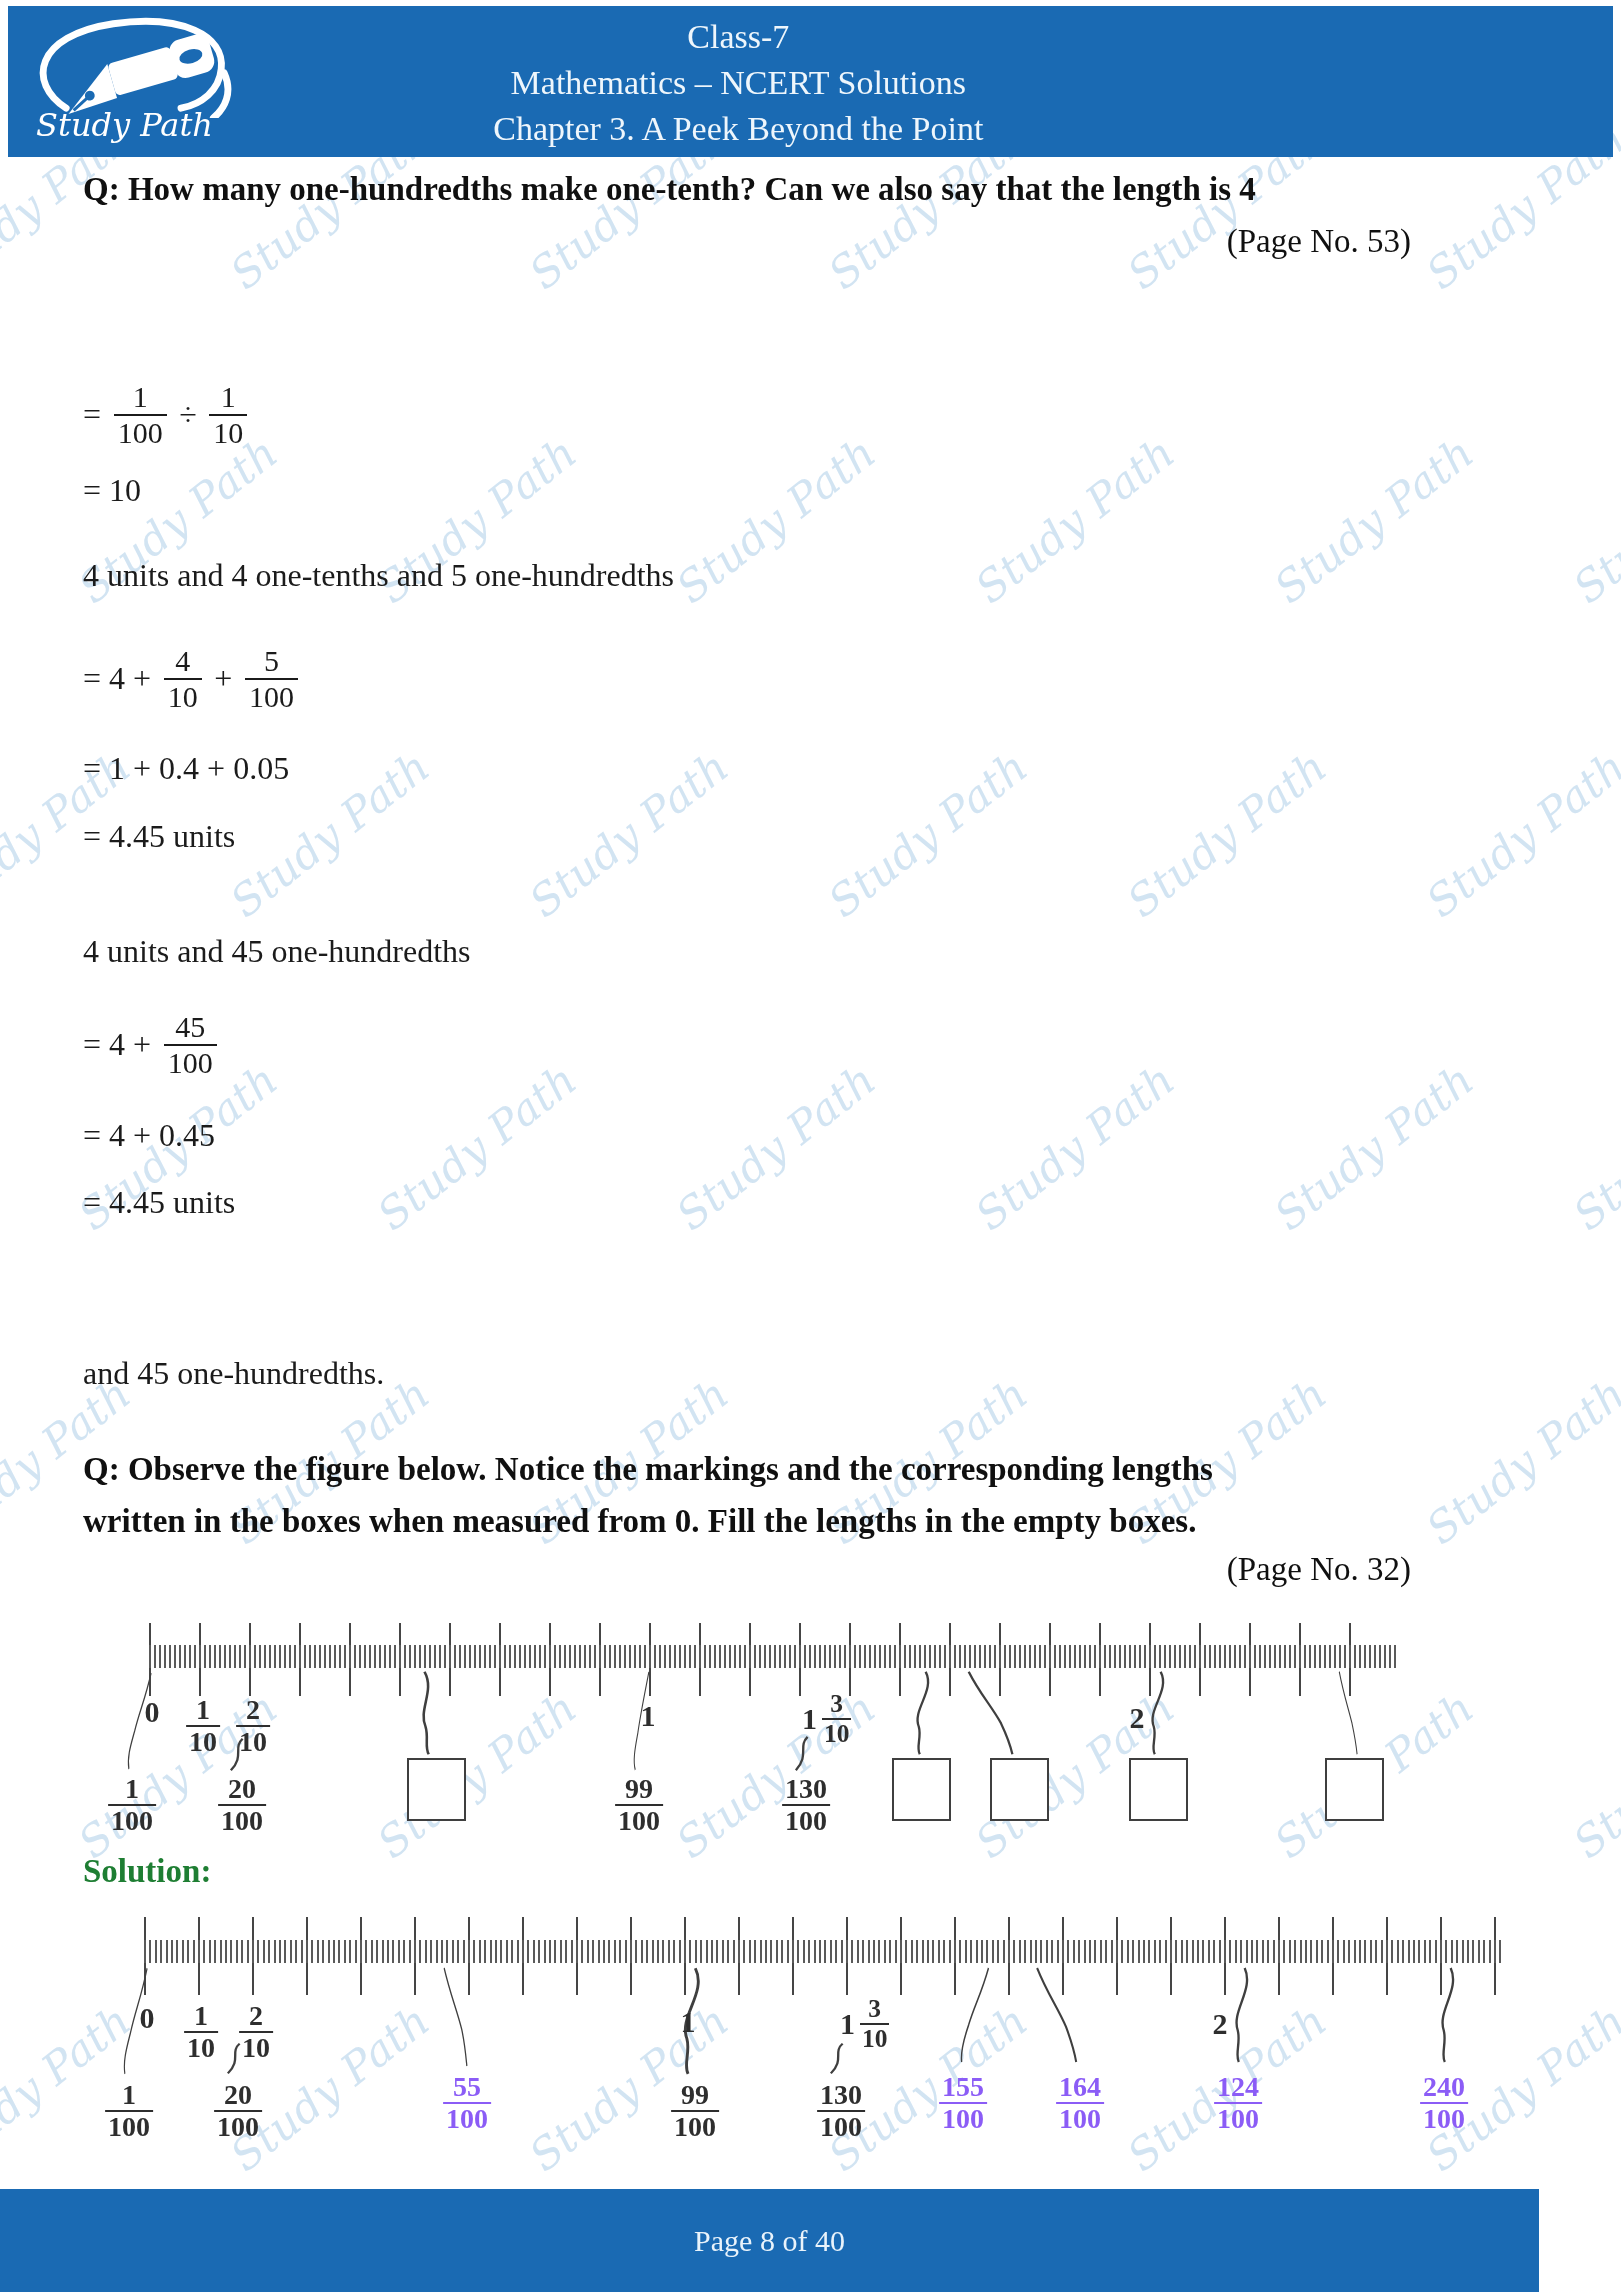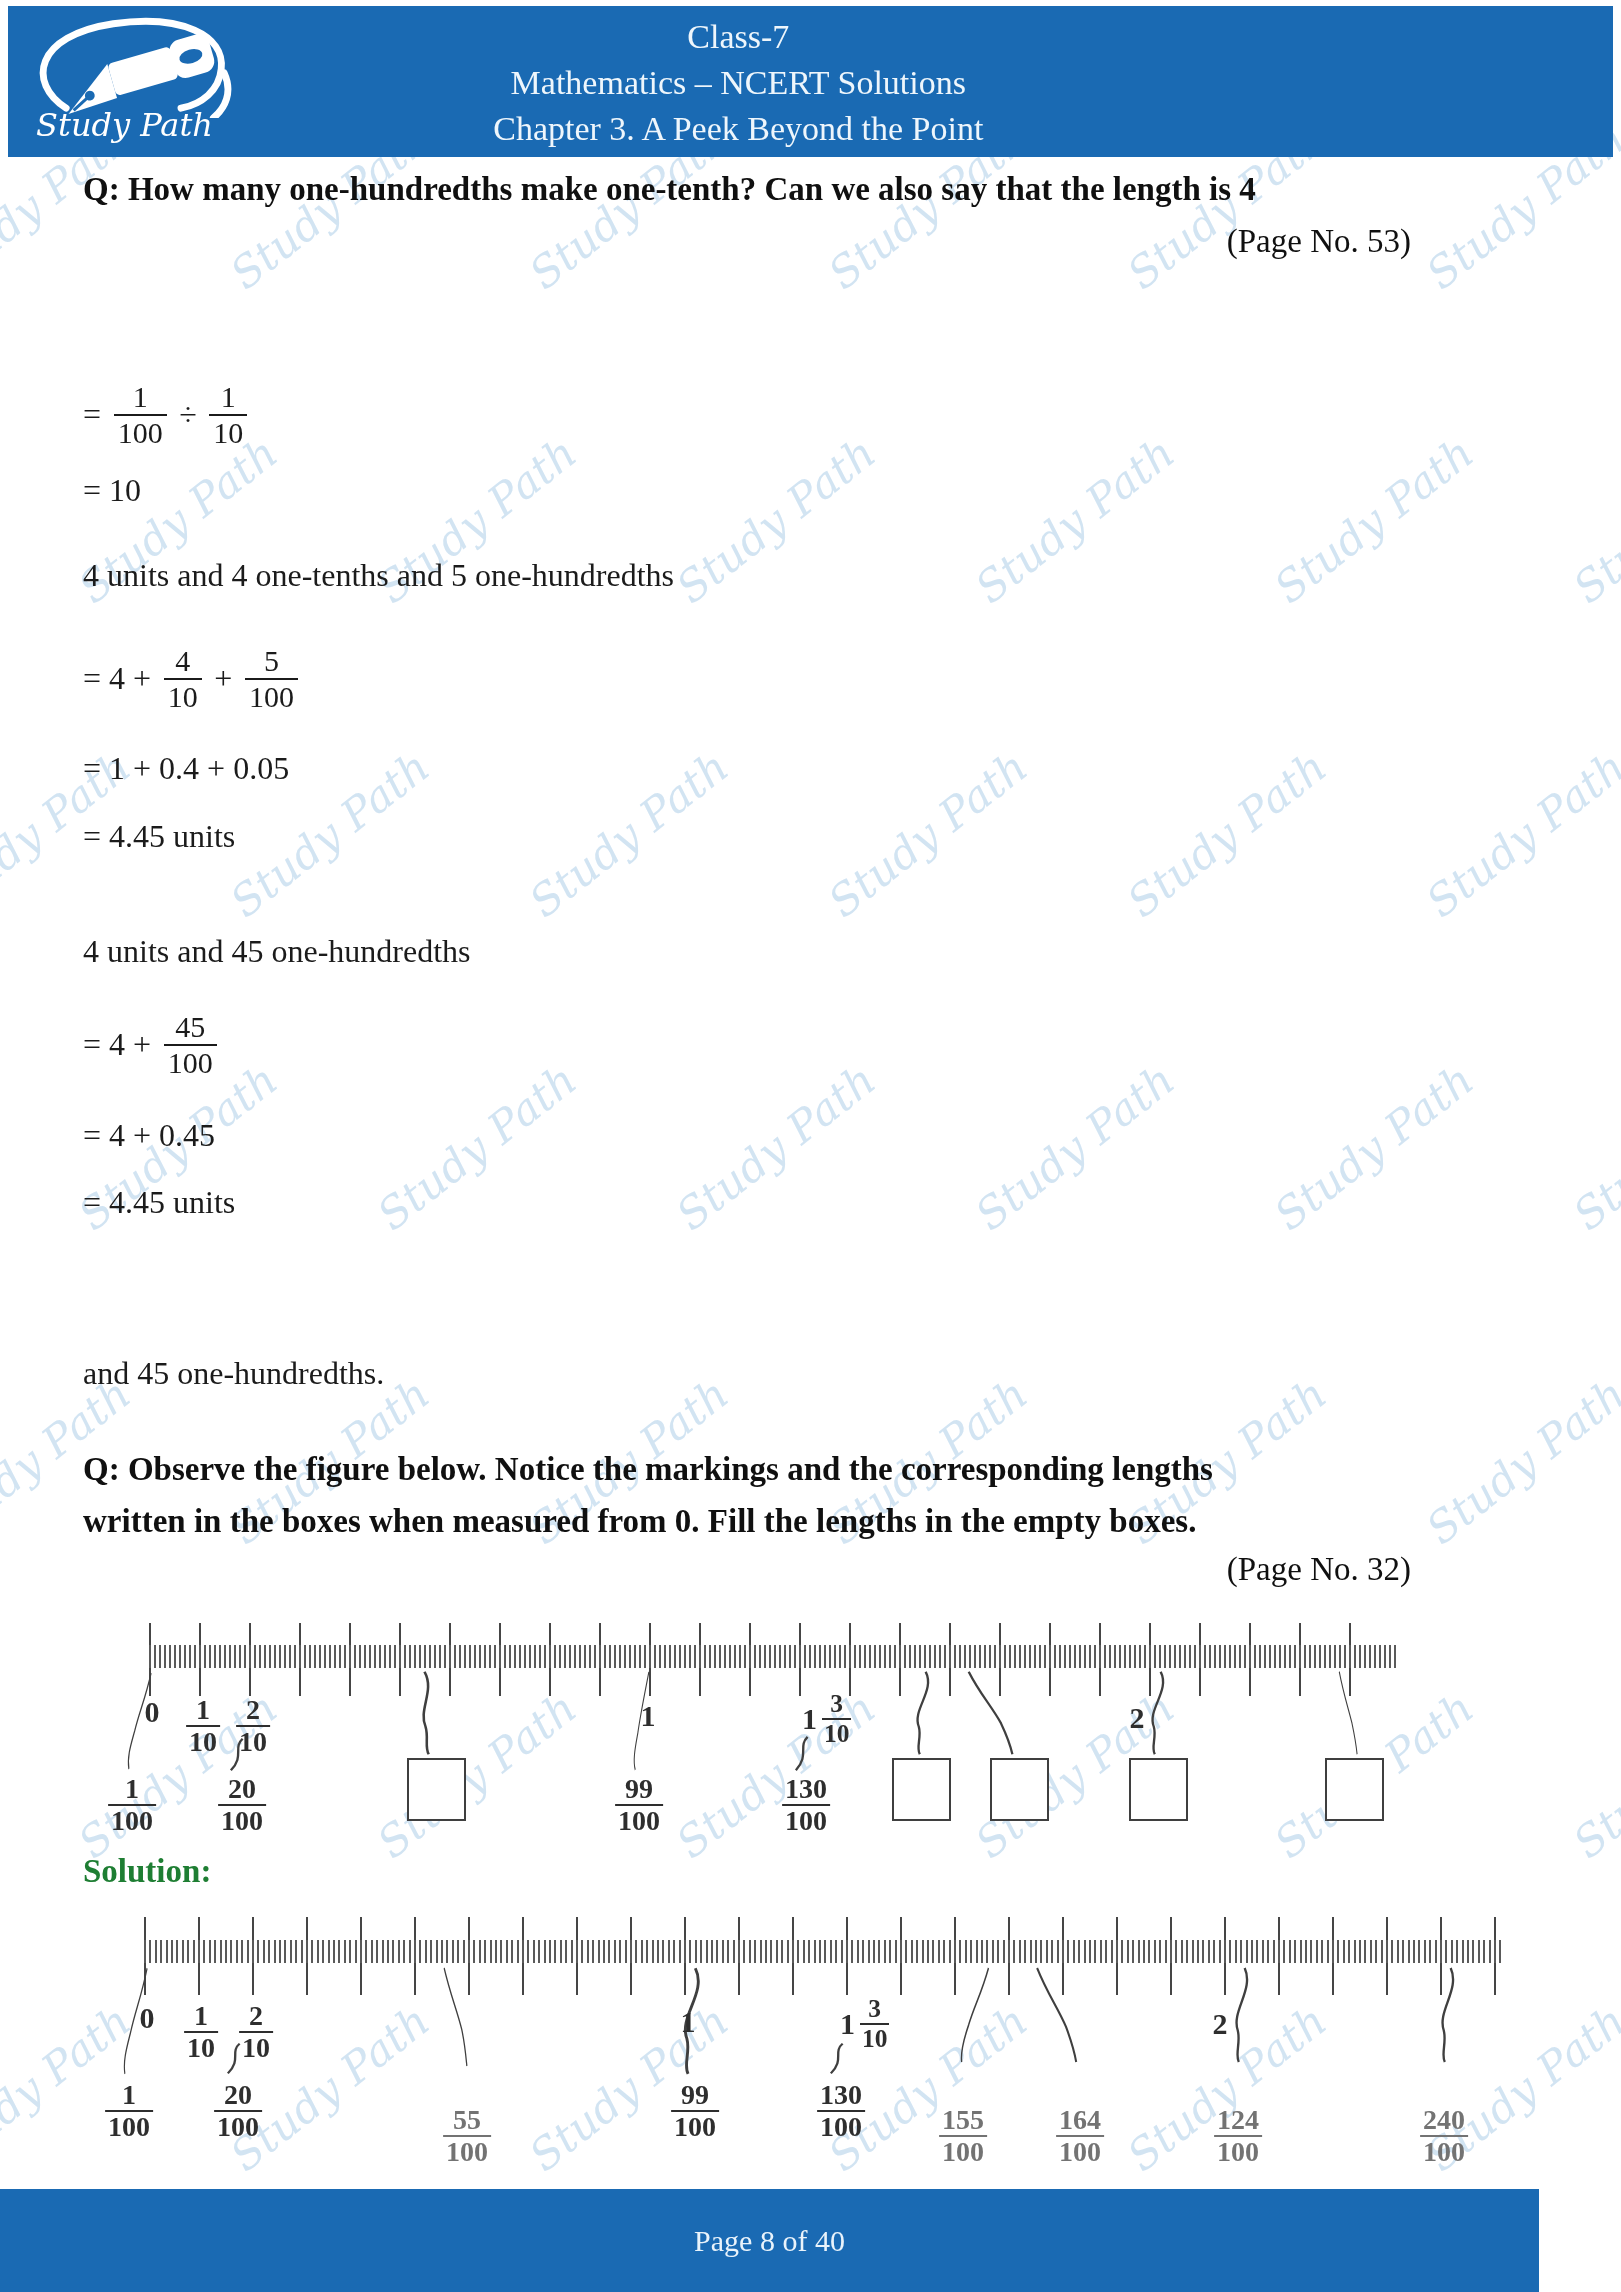--- a/index.html
+++ b/index.html
@@ -27,21 +27,21 @@
   
   .fig{position:absolute;left:0;width:1621px;z-index:2;}
   .ticks{position:absolute;}
   .band{position:absolute;}
   .rlab{position:absolute;font-weight:700;color:#2e2e2e;font-size:30px;transform:translateX(-50%);
         white-space:nowrap;z-index:2;}
   .rfr{position:absolute;display:inline-flex;flex-direction:column;align-items:center;font-size:28px;
        font-weight:700;line-height:1.08;color:#2e2e2e;transform:translateX(-50%);z-index:2;}
   .rfr .d{border-top:2.5px solid currentColor;padding:0 2.9px;}
   .rfr .n{padding:0 2.9px;}
-  .rfr.red{color:#737373;margin-top:33px;}
+  .rfr.red{color:#8b5cf6;}
   .mixed{position:absolute;display:flex;align-items:flex-start;gap:4.9px;font-weight:700;color:#2e2e2e;z-index:2;}
   .mixed .whole{font-size:30px;line-height:1;padding-top:13.7px;}
   .mixed .fr2{display:inline-flex;flex-direction:column;align-items:center;font-size:25.5px;line-height:1.08;}
   .mixed .fr2 .d{border-top:2.5px solid currentColor;padding:0 2px;}
   .abox{position:absolute;width:55px;height:59px;border:2.5px solid #3f3f3f;background:#fff;z-index:2;}
   .sq{position:absolute;z-index:1;}
   .sq path{stroke:#3f3f3f;stroke-width:2.4;fill:none;}
   
   .wm{position:absolute;color:#9cc4e4;opacity:.45;font-size:43px;font-style:italic;
       font-family:"DejaVu Serif",serif;transform:rotate(-38deg);white-space:nowrap;z-index:1;

